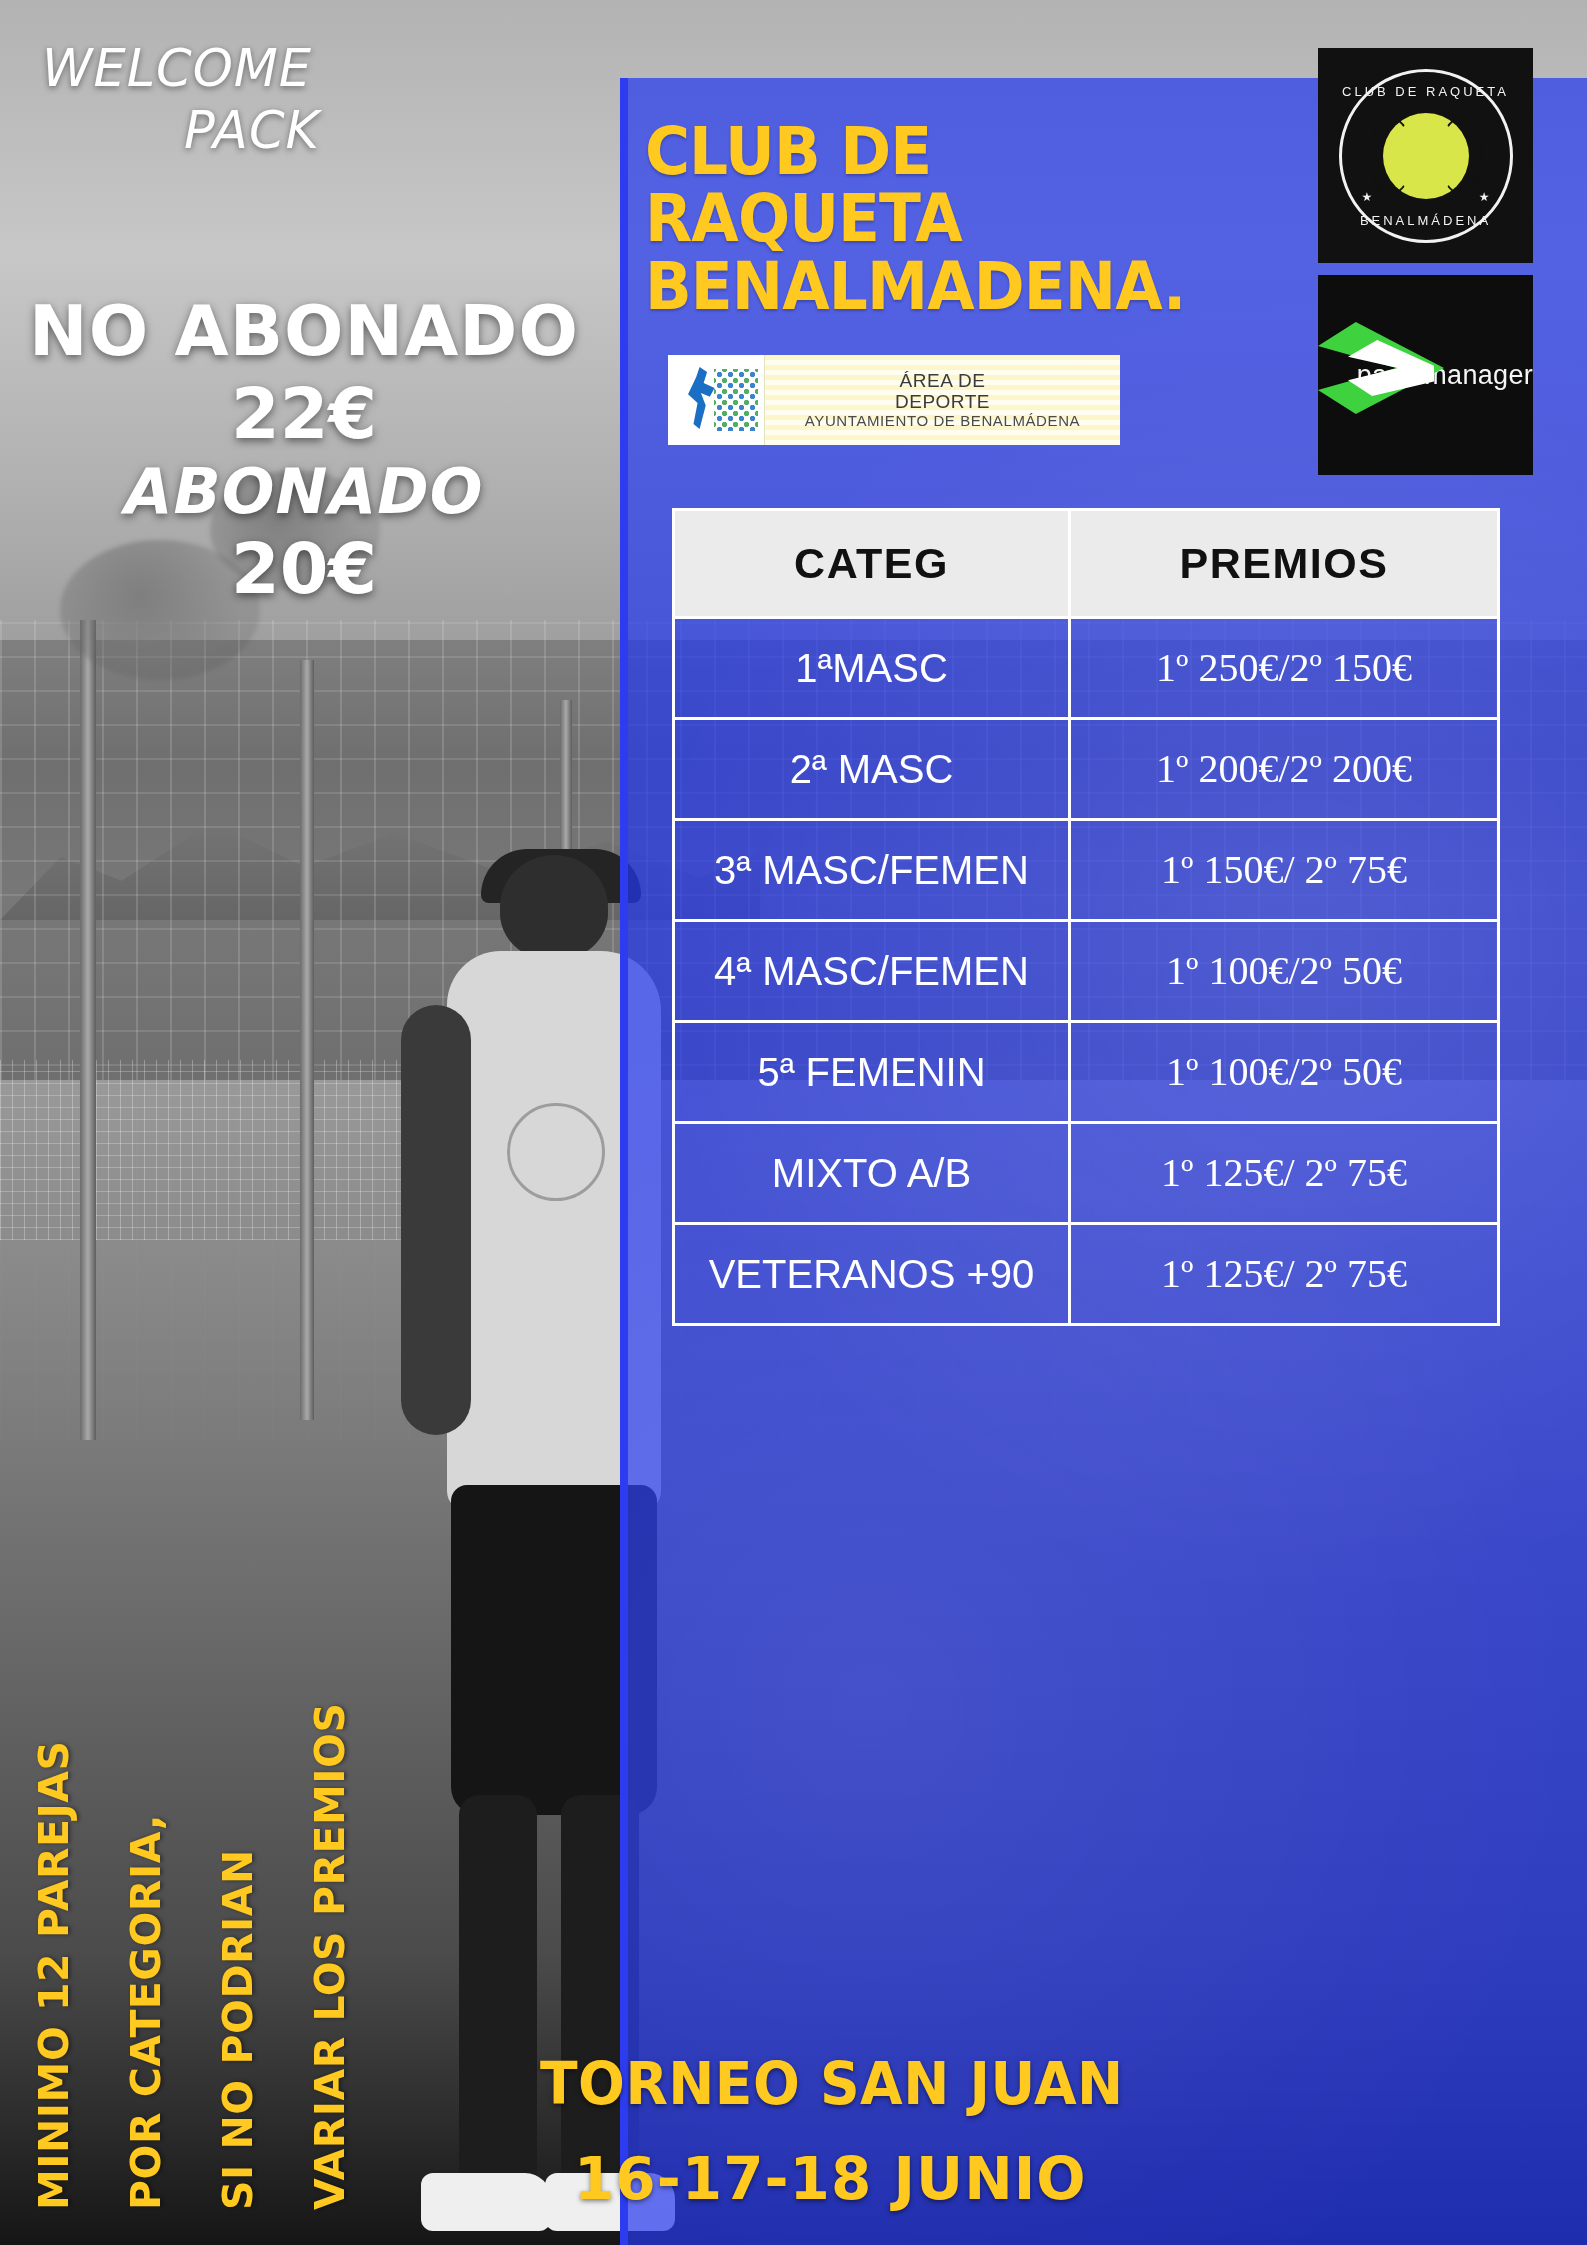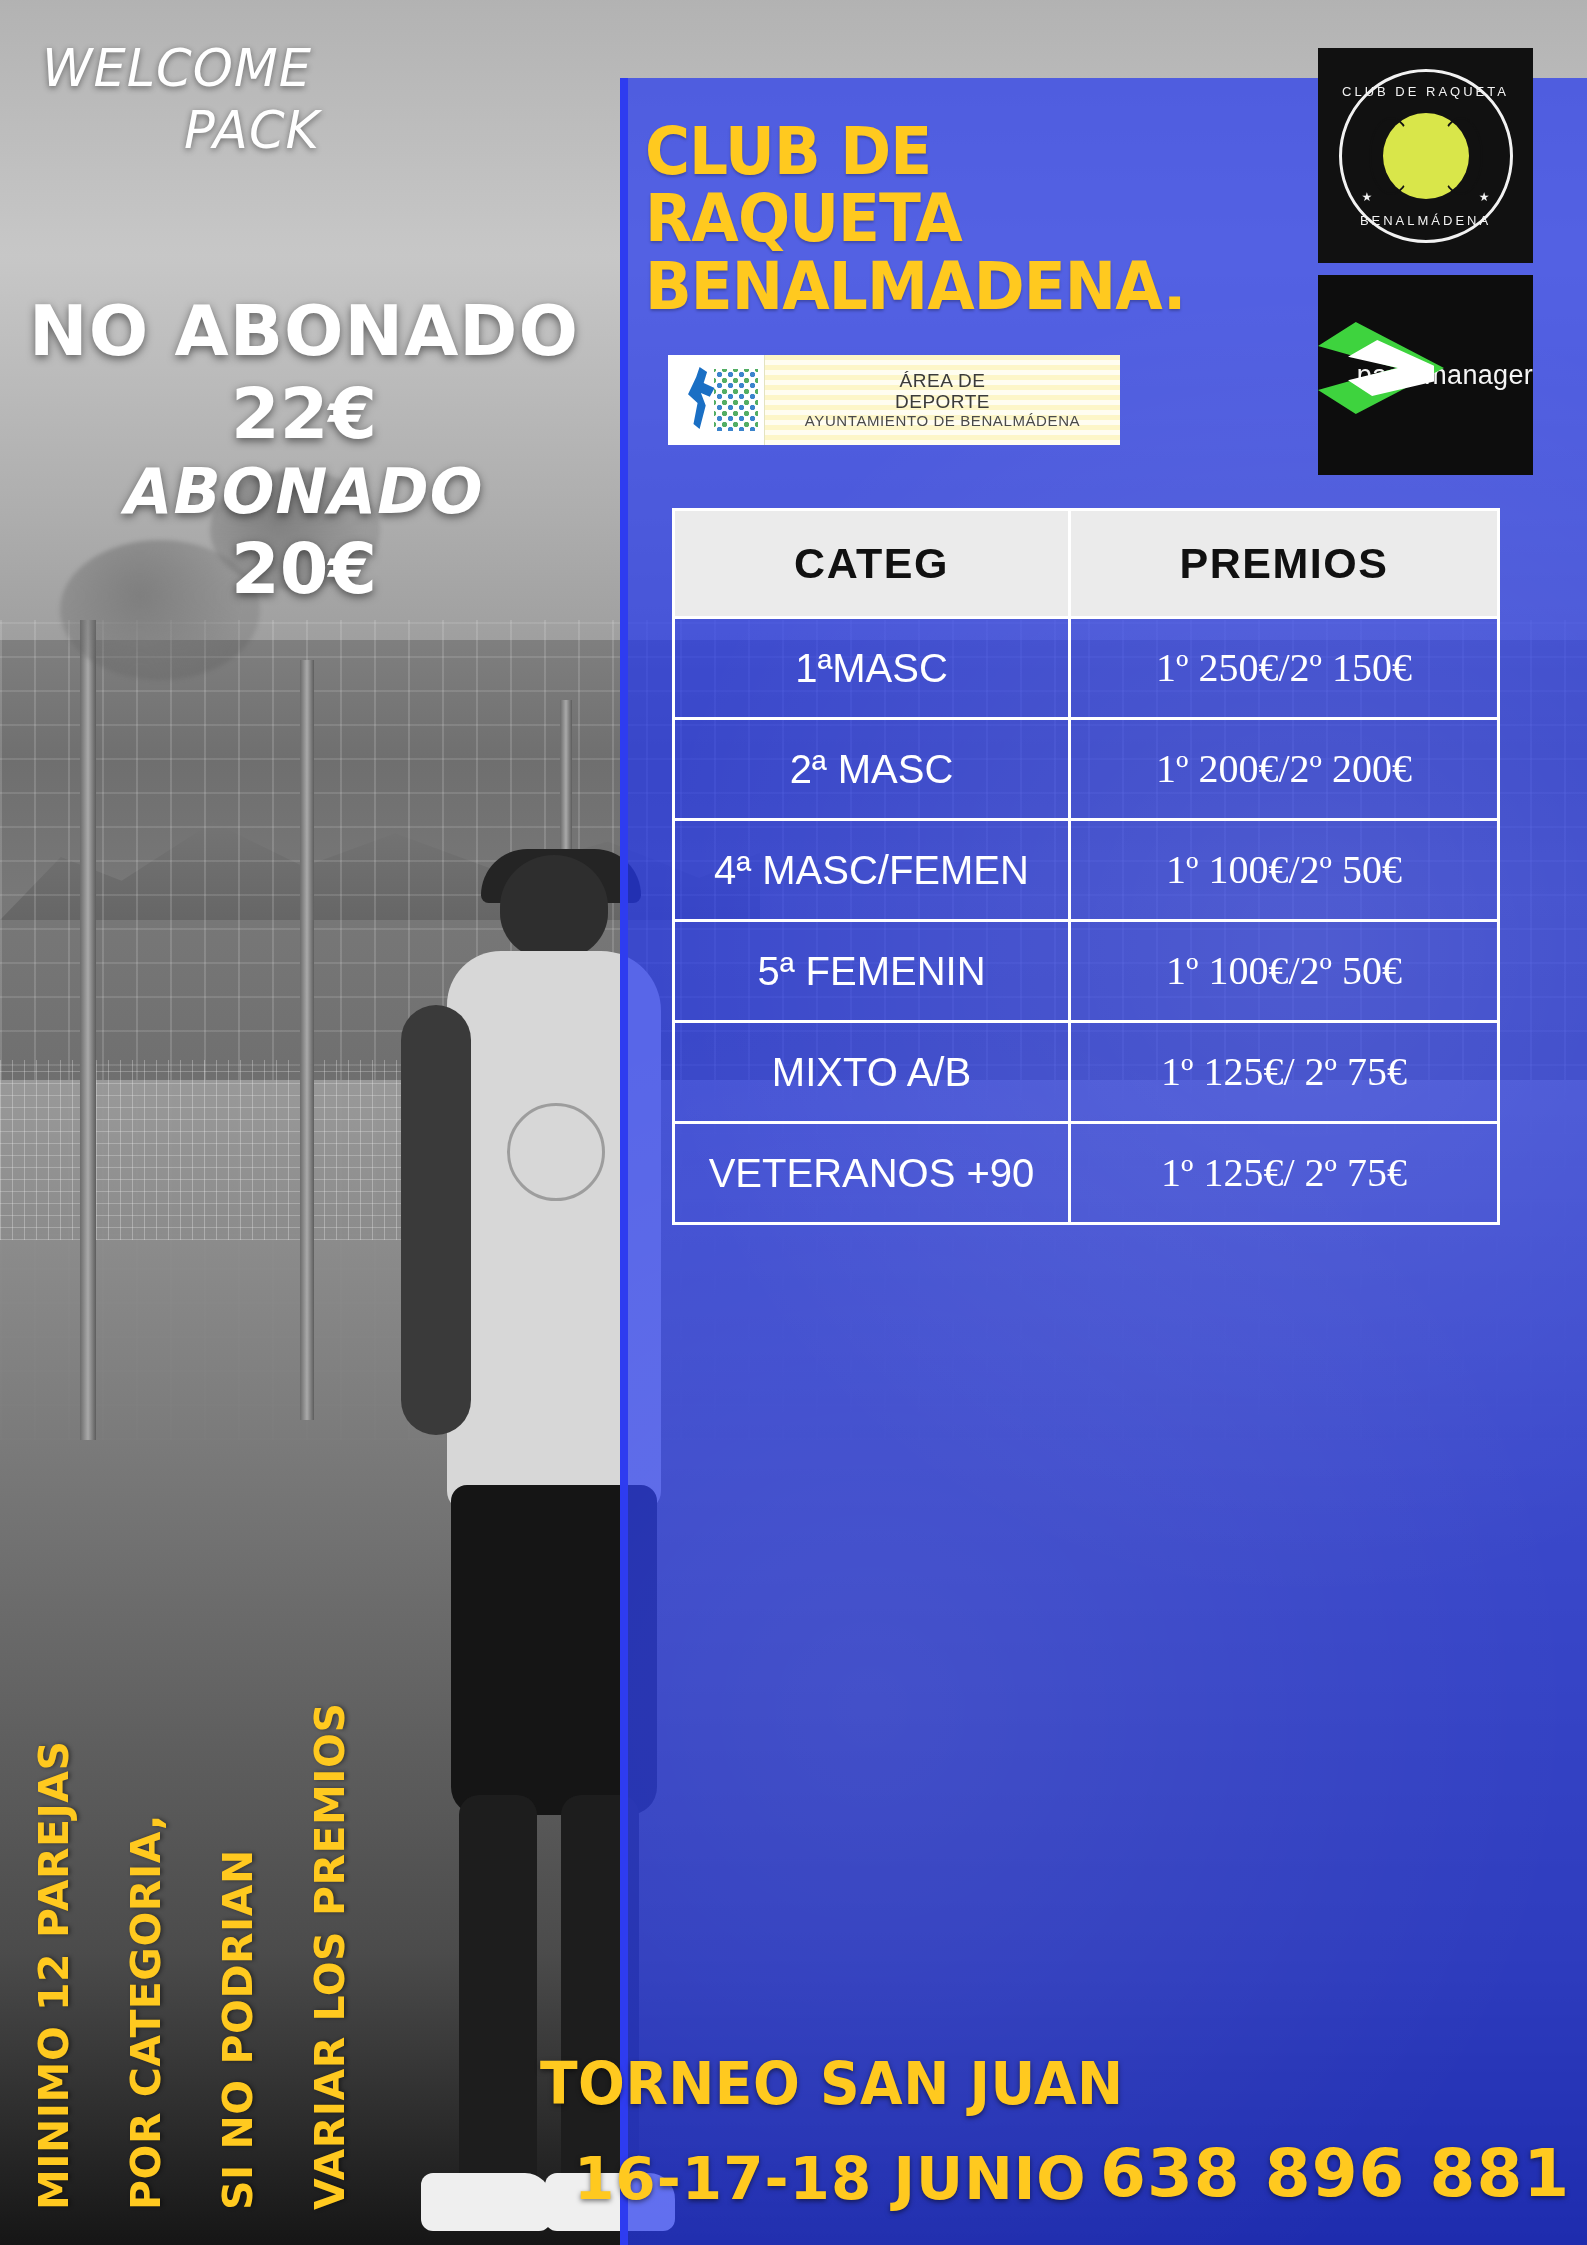--- a/index.html
+++ b/index.html
@@ -451,20 +451,24 @@
     <tbody>
       <tr>
         <td class="cat">1ªMASC</td>
         <td class="pre">1º 250€/2º 150€</td>
       </tr>
       <tr>
         <td class="cat">2ª MASC</td>
         <td class="pre">1º 200€/2º 200€</td>
       </tr>
       <tr>
+        <td class="cat">3ª MASC/FEMEN</td>
+        <td class="pre">1º 150€/ 2º 75€</td>
+      </tr>
+      <tr>
         <td class="cat">4ª MASC/FEMEN</td>
         <td class="pre">1º 100€/2º 50€</td>
       </tr>
       <tr>
         <td class="cat">5ª FEMENIN</td>
         <td class="pre">1º 100€/2º 50€</td>
       </tr>
       <tr>
         <td class="cat">MIXTO A/B</td>
         <td class="pre">1º 125€/ 2º 75€</td>
@@ -488,15 +492,14 @@
     <div class="r4">20€</div>
   </div>
 
   <div class="vline vline-1">MINIMO 12 PAREJAS</div>
   <div class="vline vline-2">POR CATEGORIA,</div>
   <div class="vline vline-3">SI NO PODRIAN</div>
   <div class="vline vline-4">VARIAR LOS PREMIOS</div>
 
   <div class="torneo">TORNEO SAN JUAN</div>
   <div class="dates">16-17-18 JUNIO</div>
-  <div class="phone">638 896 881</div>
 
 </div>
 
 </body></html>

